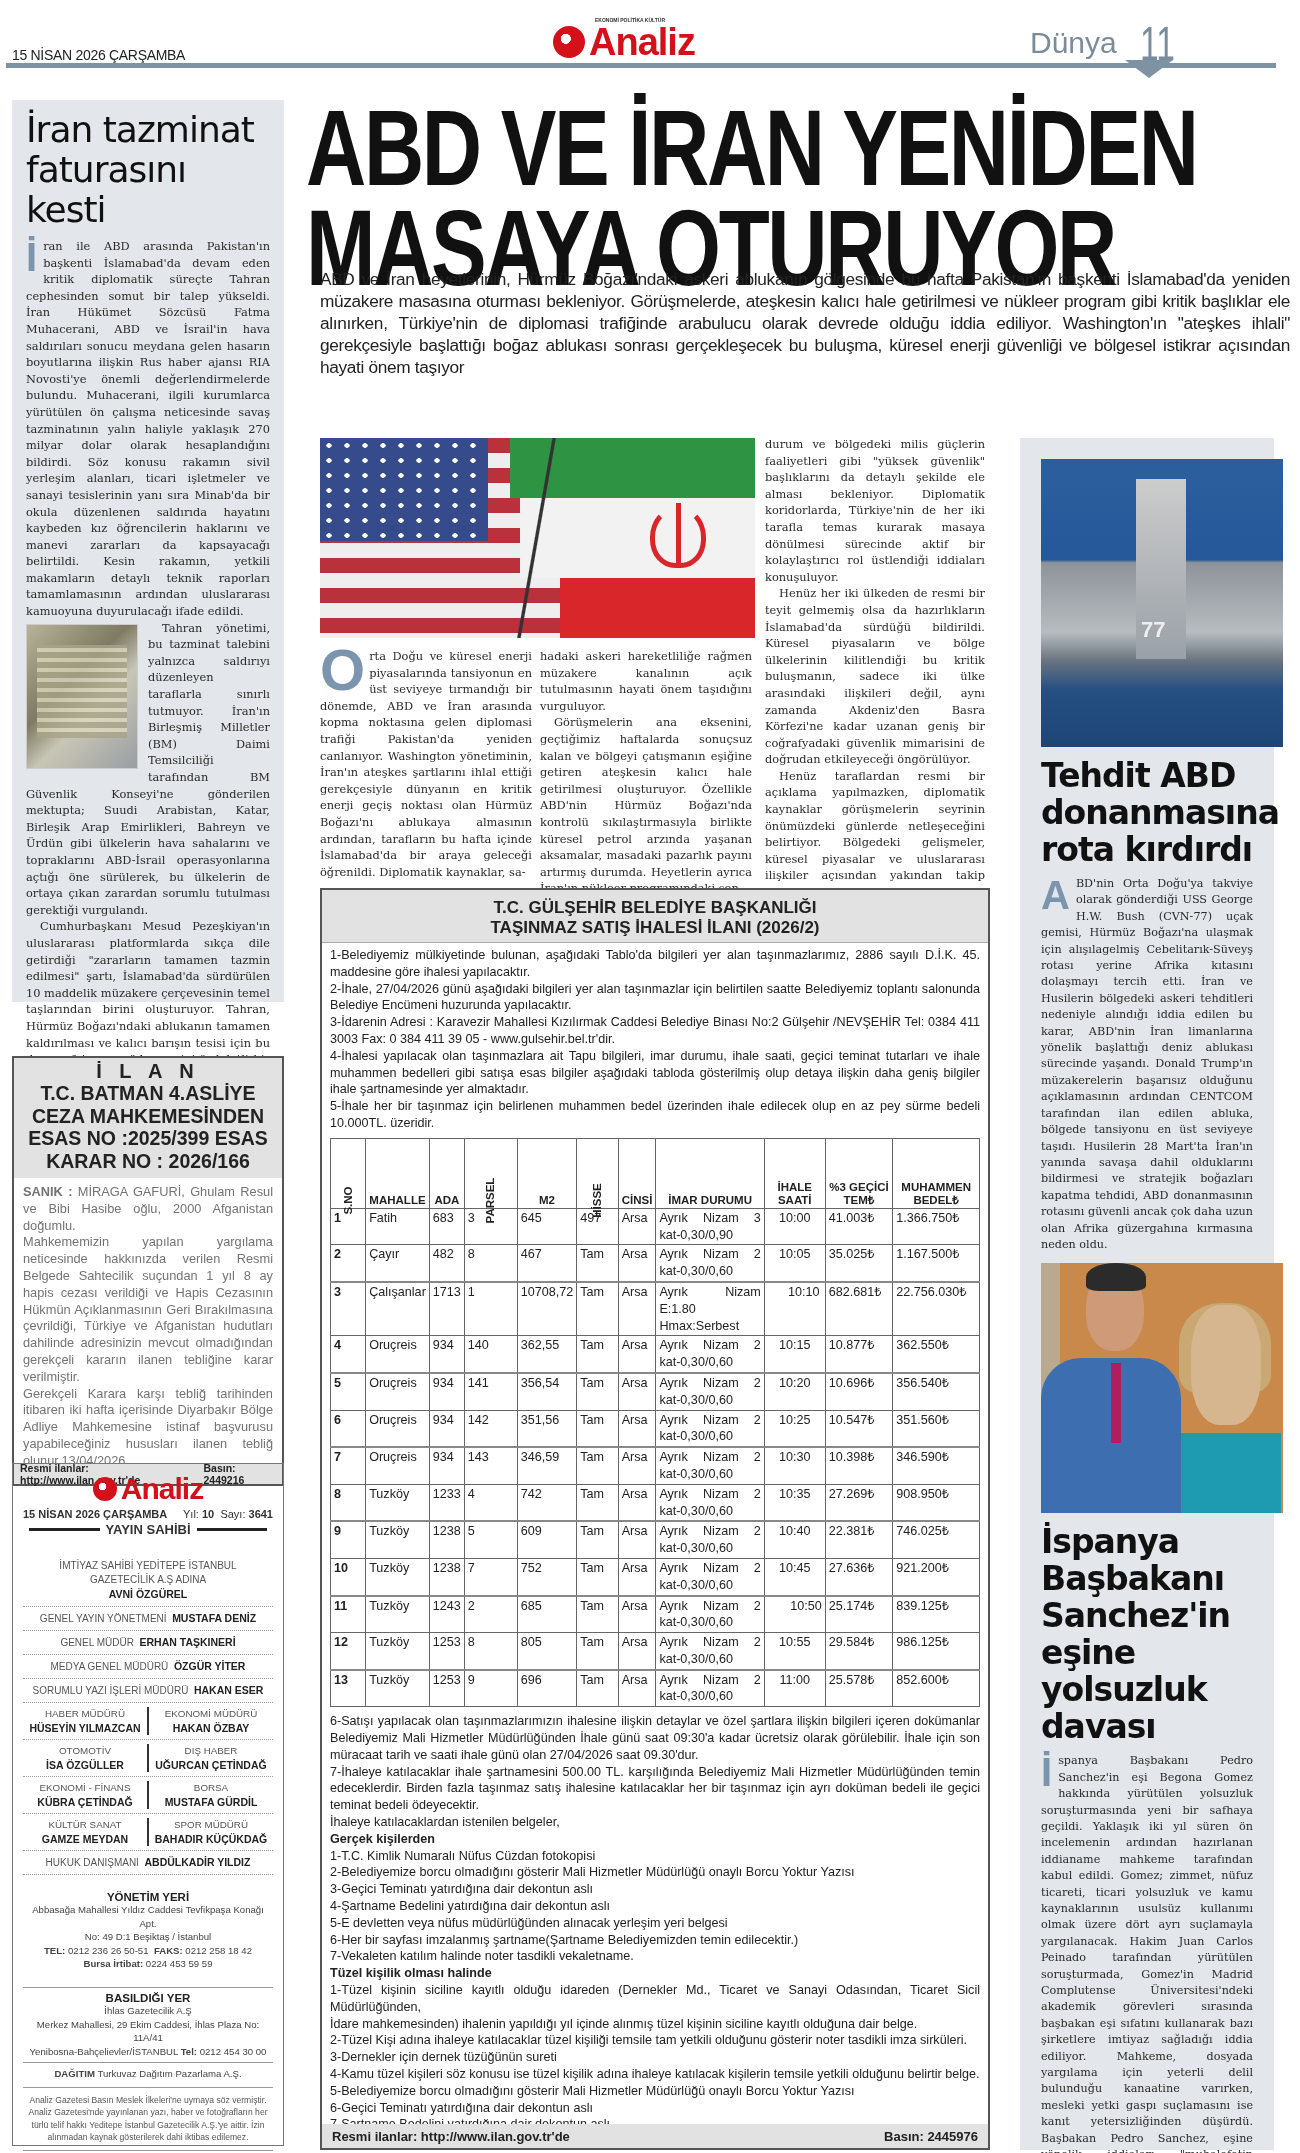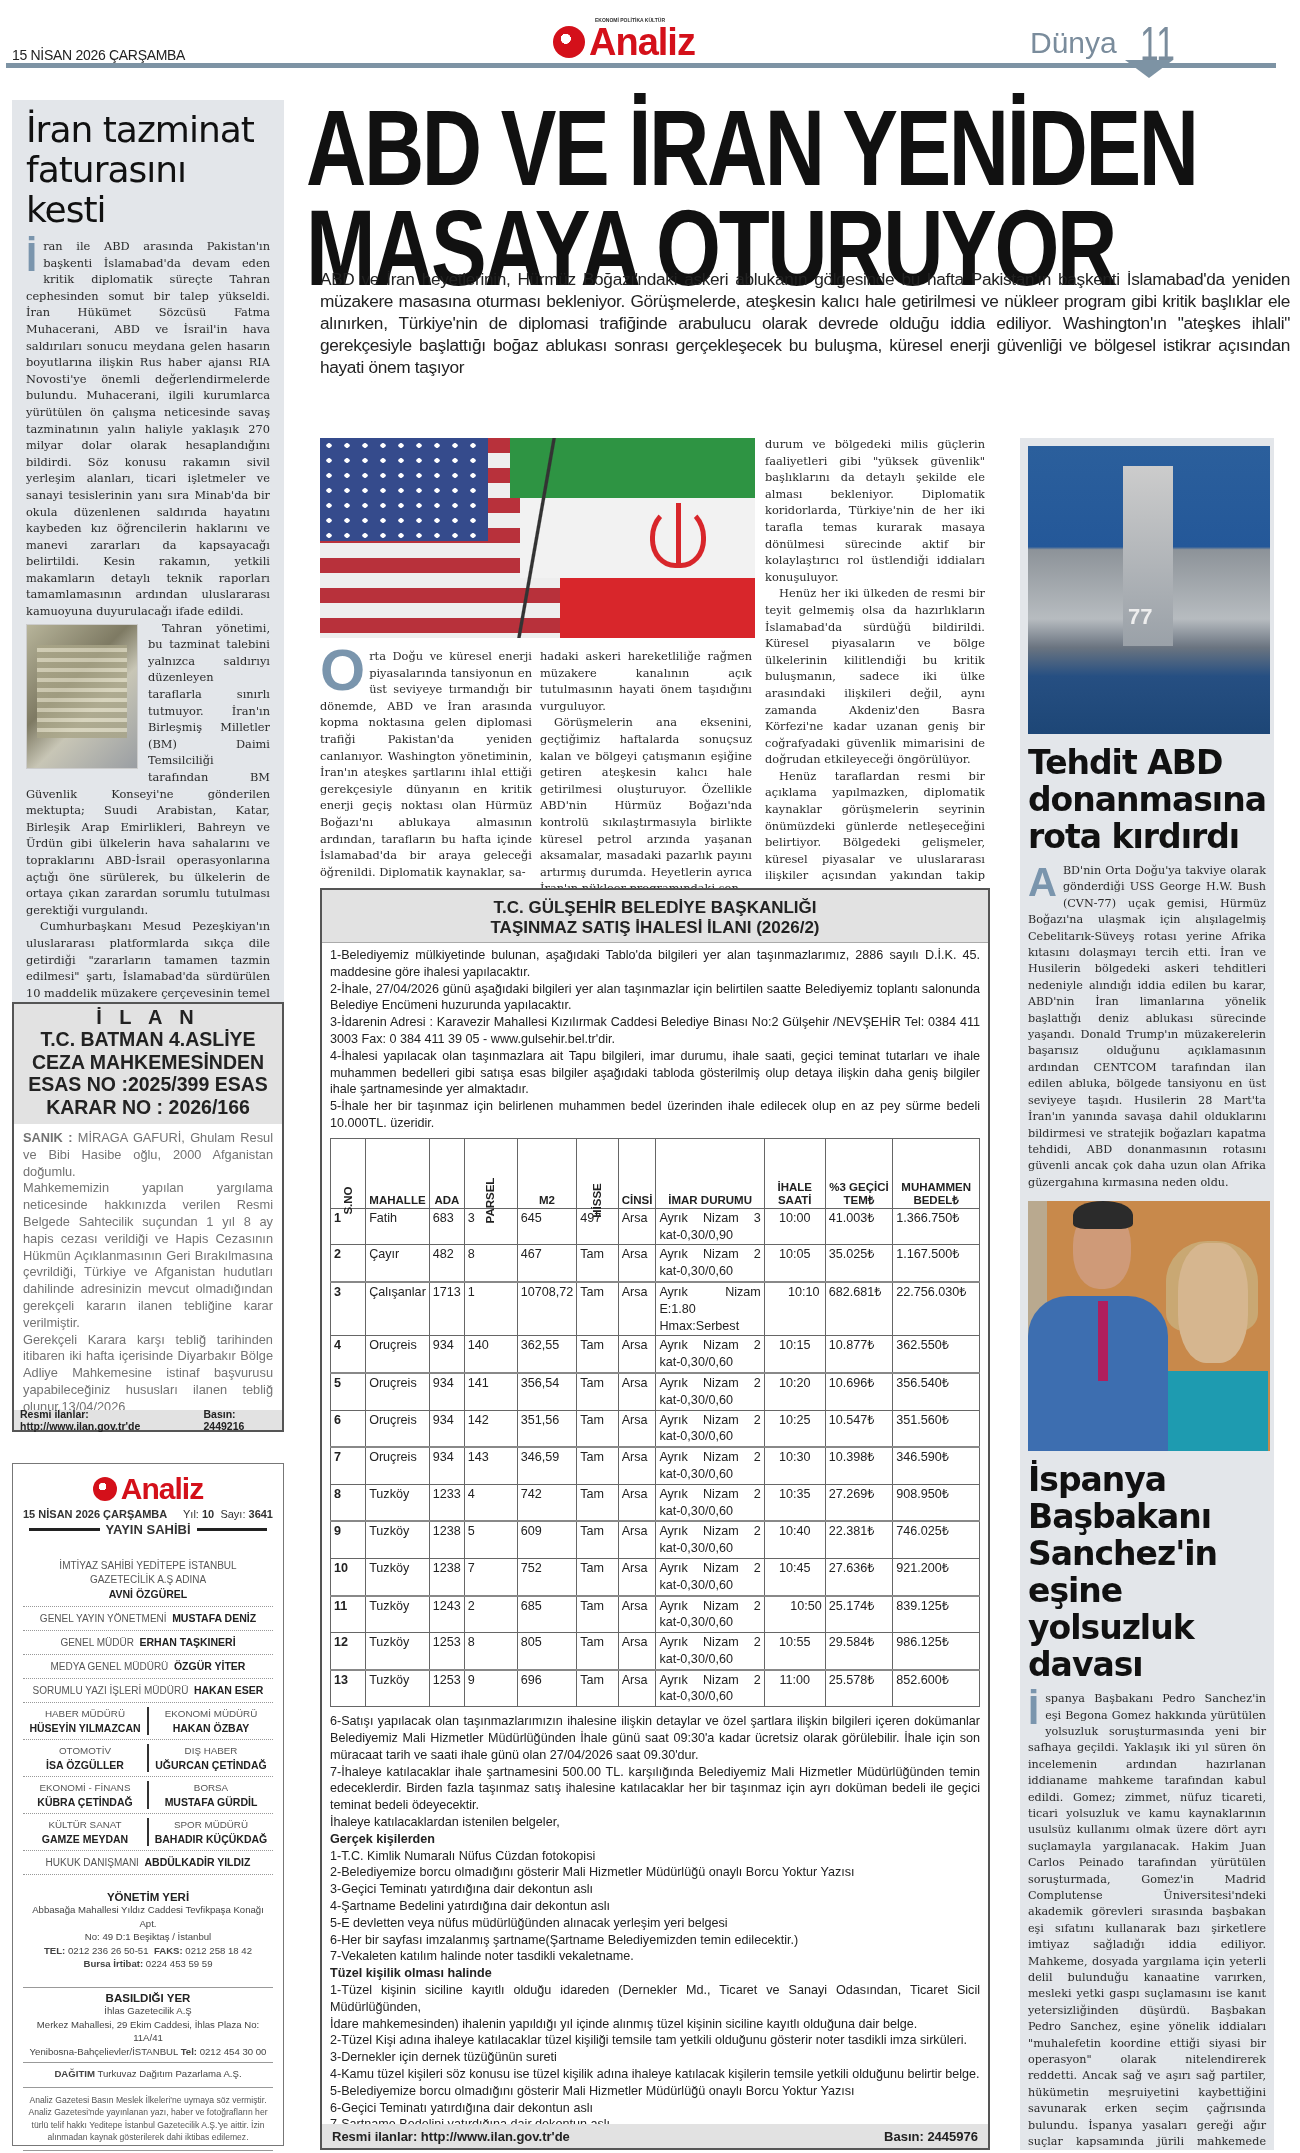--- a/index.html
+++ b/index.html
@@ -16,21 +16,21 @@
 .hdr-rule{left:6px;top:63px;width:1270px;height:5px;background:#7d93a4}
 .hdr-notch{left:1125px;top:60px;width:0;height:0;border-left:24px solid transparent;border-right:24px solid transparent;border-top:18px solid #7d93a4}
 
 .side1{left:12px;top:100px;width:272px;height:902px;background:#e3e6ea;padding:10px 14px}
 .side-h{font-family:"DejaVu Sans",sans-serif;font-size:36px;line-height:40px;color:#111;font-weight:normal;letter-spacing:-1px}
 .body-txt{font-size:11.4px;line-height:16.6px;text-align:justify;color:#2a2a2a;hyphens:auto}
 .dropcap{float:left;font-family:"Liberation Sans",sans-serif;font-weight:bold;color:#7a95ad;font-size:40px;line-height:34px;margin:2px 6px 0 0}
 .money-img{float:left;width:112px;height:145px;margin:4px 10px 4px 0;background:linear-gradient(135deg,#b7b49a,#7e7a63 40%,#c8c6b6 60%,#9a9ea3);border:1px solid #ccc;position:relative}
 .money-img::after{content:"";position:absolute;left:10px;right:10px;top:20px;bottom:30px;background:repeating-linear-gradient(0deg,#a8a487 0 6px,#dcd8c0 6px 10px);opacity:.8}
 
-.ilan1{left:12px;top:1002px;width:272px;height:430px;border:2px solid #555;background:#fff}
+.ilan1{left:12px;top:1056px;width:272px;height:430px;border:2px solid #555;background:#fff}
 .ilan1-head{background:#e2e2e2;font-family:"Liberation Sans",sans-serif;font-weight:bold;text-align:center;color:#222;padding:2px 0 6px}
 .ilan1-head .t0{font-size:20px;letter-spacing:6px;line-height:22px}
 .ilan1-head .t{font-size:19.5px;line-height:22.5px}
 .ilan1-body{font-family:"Liberation Sans",sans-serif;font-size:12.8px;line-height:16.8px;padding:6px 9px;text-align:justify;color:#737373}
 .ilan1-foot{position:absolute;bottom:0;left:0;right:0;height:20px;background:#e2e2e2;font-family:"Liberation Sans",sans-serif;font-size:10.5px;font-weight:bold;display:flex;justify-content:space-between;align-items:center;padding:0 6px;transform:scaleX(1)}
 
 .mast{left:12px;top:1463px;width:272px;height:683px;border:1px solid #777;font-family:"Liberation Sans",sans-serif;text-align:center;padding:6px 10px;color:#333}
 .mast .logo-row{display:flex;justify-content:center;align-items:center;margin:4px 0}
 .mast .logo-text{font-size:30px}
 .mast .logo-swirl{width:24px;height:24px}
@@ -61,21 +61,21 @@
 .flag .crack{position:absolute;left:180px;top:0;width:80px;height:200px;background:linear-gradient(100deg,transparent 45%,#333 46%,#333 48%,transparent 49%)}
 .flag .emblem{position:absolute;left:330px;top:68px;width:56px;height:62px;border:5px solid #d8262b;border-radius:50% 50% 45% 45%;border-top-color:transparent}
 .flag .emblem::after{content:"";position:absolute;left:21px;top:-8px;width:5px;height:64px;background:#d8262b}
 
 .col{font-size:11.4px;line-height:16.6px;text-align:justify;color:#2a2a2a}
 .c1{left:320px;top:648px;width:212px}
 .c2{left:540px;top:648px;width:212px}
 .c3{left:765px;top:436px;width:220px}
 .dropO{float:left;font-family:"Liberation Sans",sans-serif;font-weight:bold;color:#7a95ad;font-size:58px;line-height:44px;margin:0 4px 0 0}
 
-.side2{left:1020px;top:438px;width:254px;height:1712px;background:#e3e6ea;padding:8px}
+.side2{left:1020px;top:438px;width:254px;height:1712px;background:#e3e6ea;padding:21px}
 .ship{width:242px;height:288px;background:linear-gradient(180deg,#2b5f9c 0%,#245899 35%,#8d9399 36%,#b7bcc0 60%,#6a7480 70%,#264f82 80%,#1d4676 100%);position:relative;overflow:hidden}
 .ship .tower{position:absolute;left:95px;top:20px;width:50px;height:180px;background:linear-gradient(180deg,#ccc,#9aa1a8)}
 .ship .num{position:absolute;left:100px;top:158px;font-family:"Liberation Sans",sans-serif;color:#eee;font-size:22px;font-weight:bold}
 .side2-h{font-family:"DejaVu Sans",sans-serif;font-size:33px;line-height:37px;color:#111;margin:10px 0 8px;letter-spacing:-1px}
 .side2 .body-txt{font-size:11.2px;line-height:16.4px}
 .couple{width:242px;height:250px;margin-top:10px;background:linear-gradient(90deg,#b9a98f 0 8%,#c8894b 8% 100%);position:relative;overflow:hidden}
 .couple .man{position:absolute;left:0;top:95px;width:140px;height:160px;background:#3d6eb0;border-radius:40px 40px 0 0}
 .couple .manhead{position:absolute;left:45px;top:8px;width:58px;height:80px;background:#cf9a78;border-radius:45%}
 .couple .manhair{position:absolute;left:45px;top:0;width:60px;height:28px;background:#2b2b2b;border-radius:50% 50% 20% 20%}
 .couple .tie{position:absolute;left:70px;top:100px;width:10px;height:80px;background:#b01e5e}

